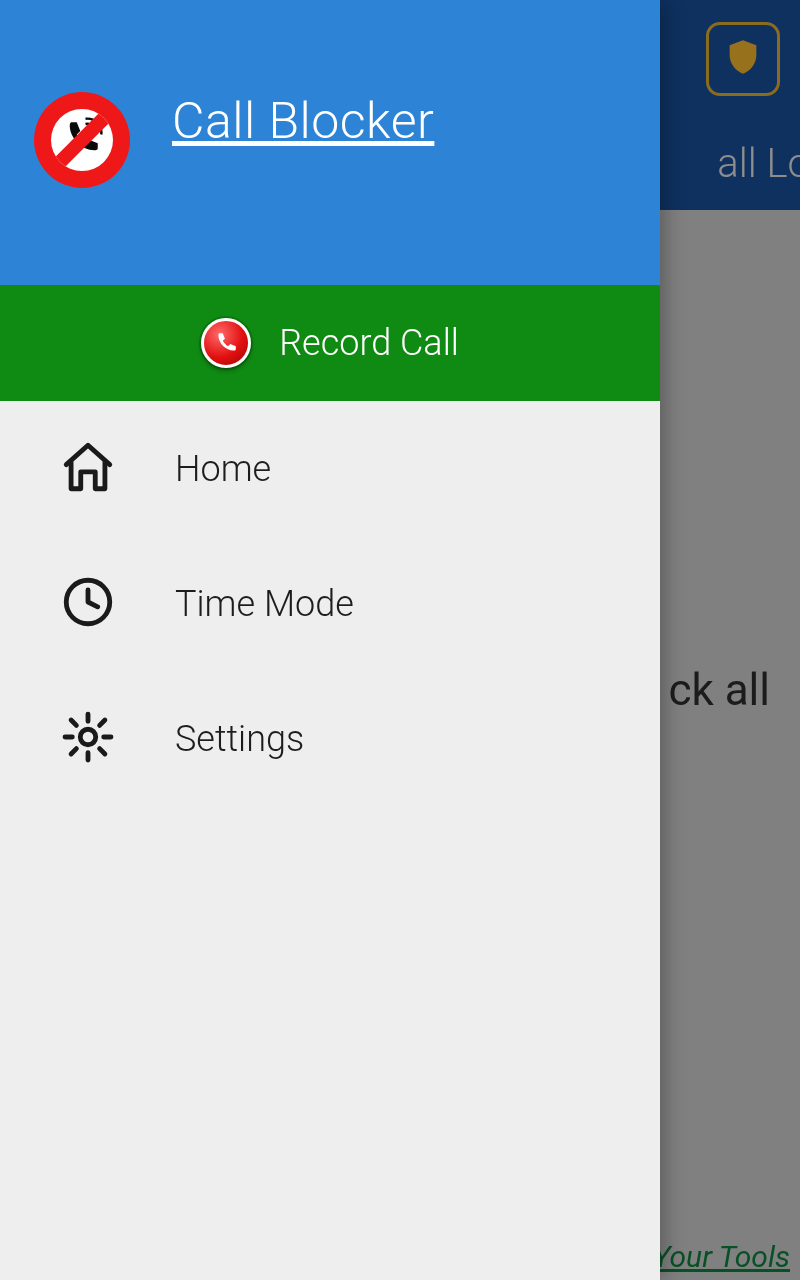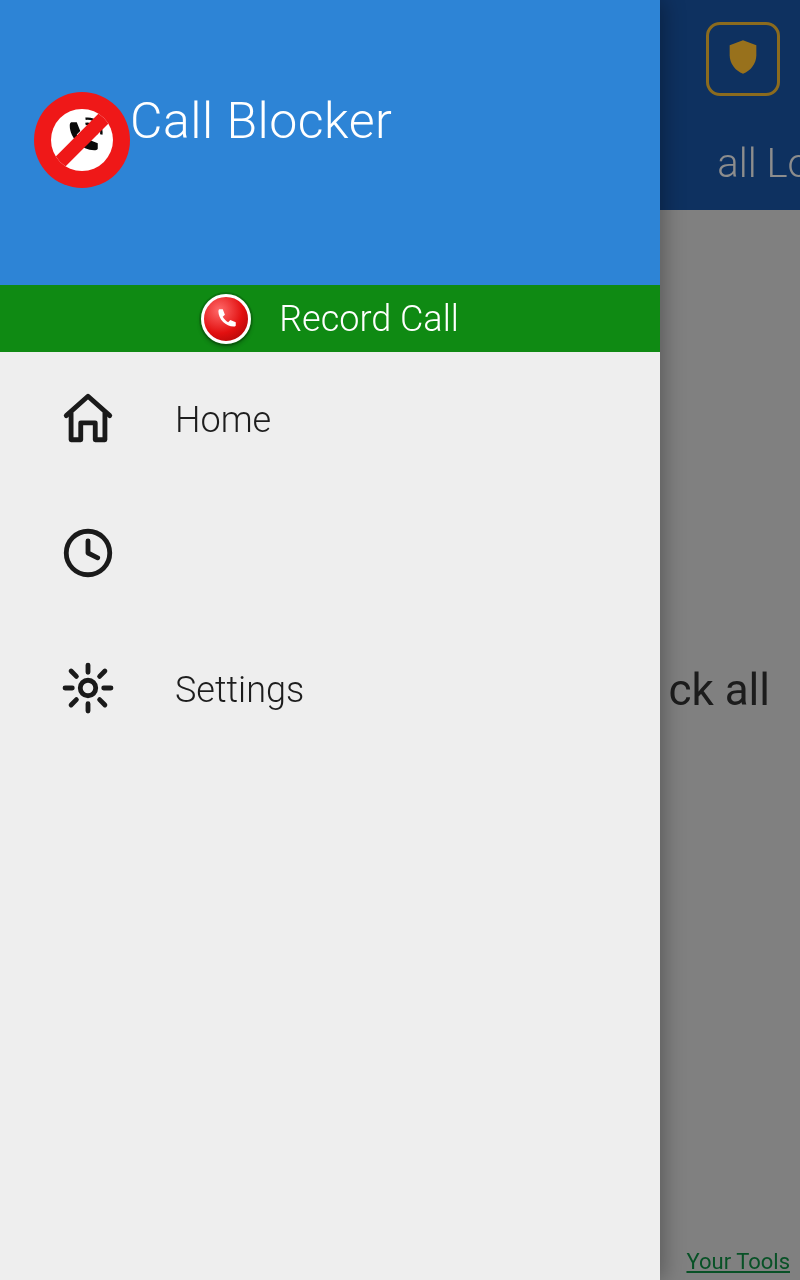--- a/index.html
+++ b/index.html
@@ -7,32 +7,32 @@
 
     .app-root { position: relative; width: 800px; height: 1280px; background: #86efac; }
 
     
     .bg-layer { position: absolute; inset: 0; background: #bfbfbf; }
     .bg-topbar { position: absolute; left: 0; right: 0; top: 0; height: 210px; background: #15498f; }
     .bg-shield-wrap { position: absolute; top: 22px; right: 20px; width: 74px; height: 74px; border: 3px solid #d0a02e; border-radius: 14px; display:flex; align-items:center; justify-content:center; }
     .bg-shield-wrap svg { width: 40px; height: 40px; }
     .bg-tab-text { position:absolute; top: 140px; right: -10px; color: #d2d2d2; font-size: 40px; font-weight: 300; }
     .bg-mid-text { position:absolute; top: 660px; right: 0; font-size: 44px; color: #2b2b2b; text-align:right; padding-right: 30px; line-height:1.4; }
-    .bg-bottom-link { position:absolute; bottom: 6px; right: 10px; font-size: 22px; color: #0c7a3a; text-decoration: underline; text-align: right; }
+    .bg-bottom-link { position:absolute; bottom: 6px; right: 10px; font-size: 30px; font-style: italic; color: #0c7a3a; text-decoration: underline; text-align: right; }
 
     .dim-overlay { position:absolute; inset:0; background: rgba(0,0,0,0.33); }
 
     
     .drawer { position: absolute; top: 0; left: 0; width: 660px; height: 1280px; background: #eeeeee; box-shadow: 4px 0 20px rgba(0,0,0,0.3); display:flex; flex-direction:column; }
 
     .drawer-header { height: 285px; background: #2d84d6; display:flex; align-items:flex-start; padding-top: 90px; }
     .drawer-header .logo { margin-left: 34px; margin-top: 2px; }
-    .drawer-title { color: #fff; font-size: 50px; font-weight: 300; margin-top: 2px; letter-spacing: 0.5px; }
+    .drawer-title { color: #fff; font-size: 50px; font-weight: 300; margin-left: 42px; margin-top: 2px; letter-spacing: 0.5px; text-decoration: underline; }
 
-    .record-bar { height: 67px; background: #0f8a13; display:flex; align-items:center; justify-content:center; gap: 28px; }
+    .record-bar { height: 116px; background: #0f8a13; display:flex; align-items:center; justify-content:center; gap: 28px; }
     .record-icon { position:relative; width: 50px; height: 50px; border-radius: 50%; background: radial-gradient(circle at 35% 30%, #ff6a6a 0%, #e21010 55%, #9c0404 100%); border: 3px solid #fff; box-shadow: 0 0 0 2px rgba(0,0,0,0.15), 0 3px 4px rgba(0,0,0,0.3); display:flex; align-items:center; justify-content:center; }
     .record-icon svg { width: 26px; height: 26px; }
     .record-label { color:#fff; font-size: 36px; font-weight: 300; }
 
     .menu-list { flex: 1; border-radius: 12px; }
     .menu-item { height: 135px; display:flex; align-items:center; }
     .menu-icon-wrap { width: 175px; display:flex; justify-content:center; }
     .menu-icon-wrap svg { width: 58px; height: 58px; stroke: #1a1a1a; stroke-width: 2; fill: none; stroke-linecap: round; stroke-linejoin: round; }
     .menu-label { font-size: 36px; color: #1d1d1d; font-weight: 300; }
 
@@ -109,20 +109,21 @@
 
       <div class="menu-item">
         <div class="menu-icon-wrap">
           <span>
             <svg viewBox="0 0 24 24">
                 <circle cx="12" cy="12" r="9"></circle>
                 <path d="M12 7 V12 L16 14"></path>
               </svg>
           </span>
         </div>
+        <span class="menu-label">Time Mode</span>
       </div>
 
       <div class="menu-item">
         <div class="menu-icon-wrap">
           <span>
             <svg viewBox="0 0 24 24">
               <circle cx="12" cy="12" r="3.2"></circle>
               <path d="M12 2.5 V5.5 M12 18.5 V21.5 M2.5 12 H5.5 M18.5 12 H21.5 M5 5 L7.2 7.2 M16.8 16.8 L19 19 M5 19 L7.2 16.8 M16.8 7.2 L19 5"></path>
             </svg>
           </span>

